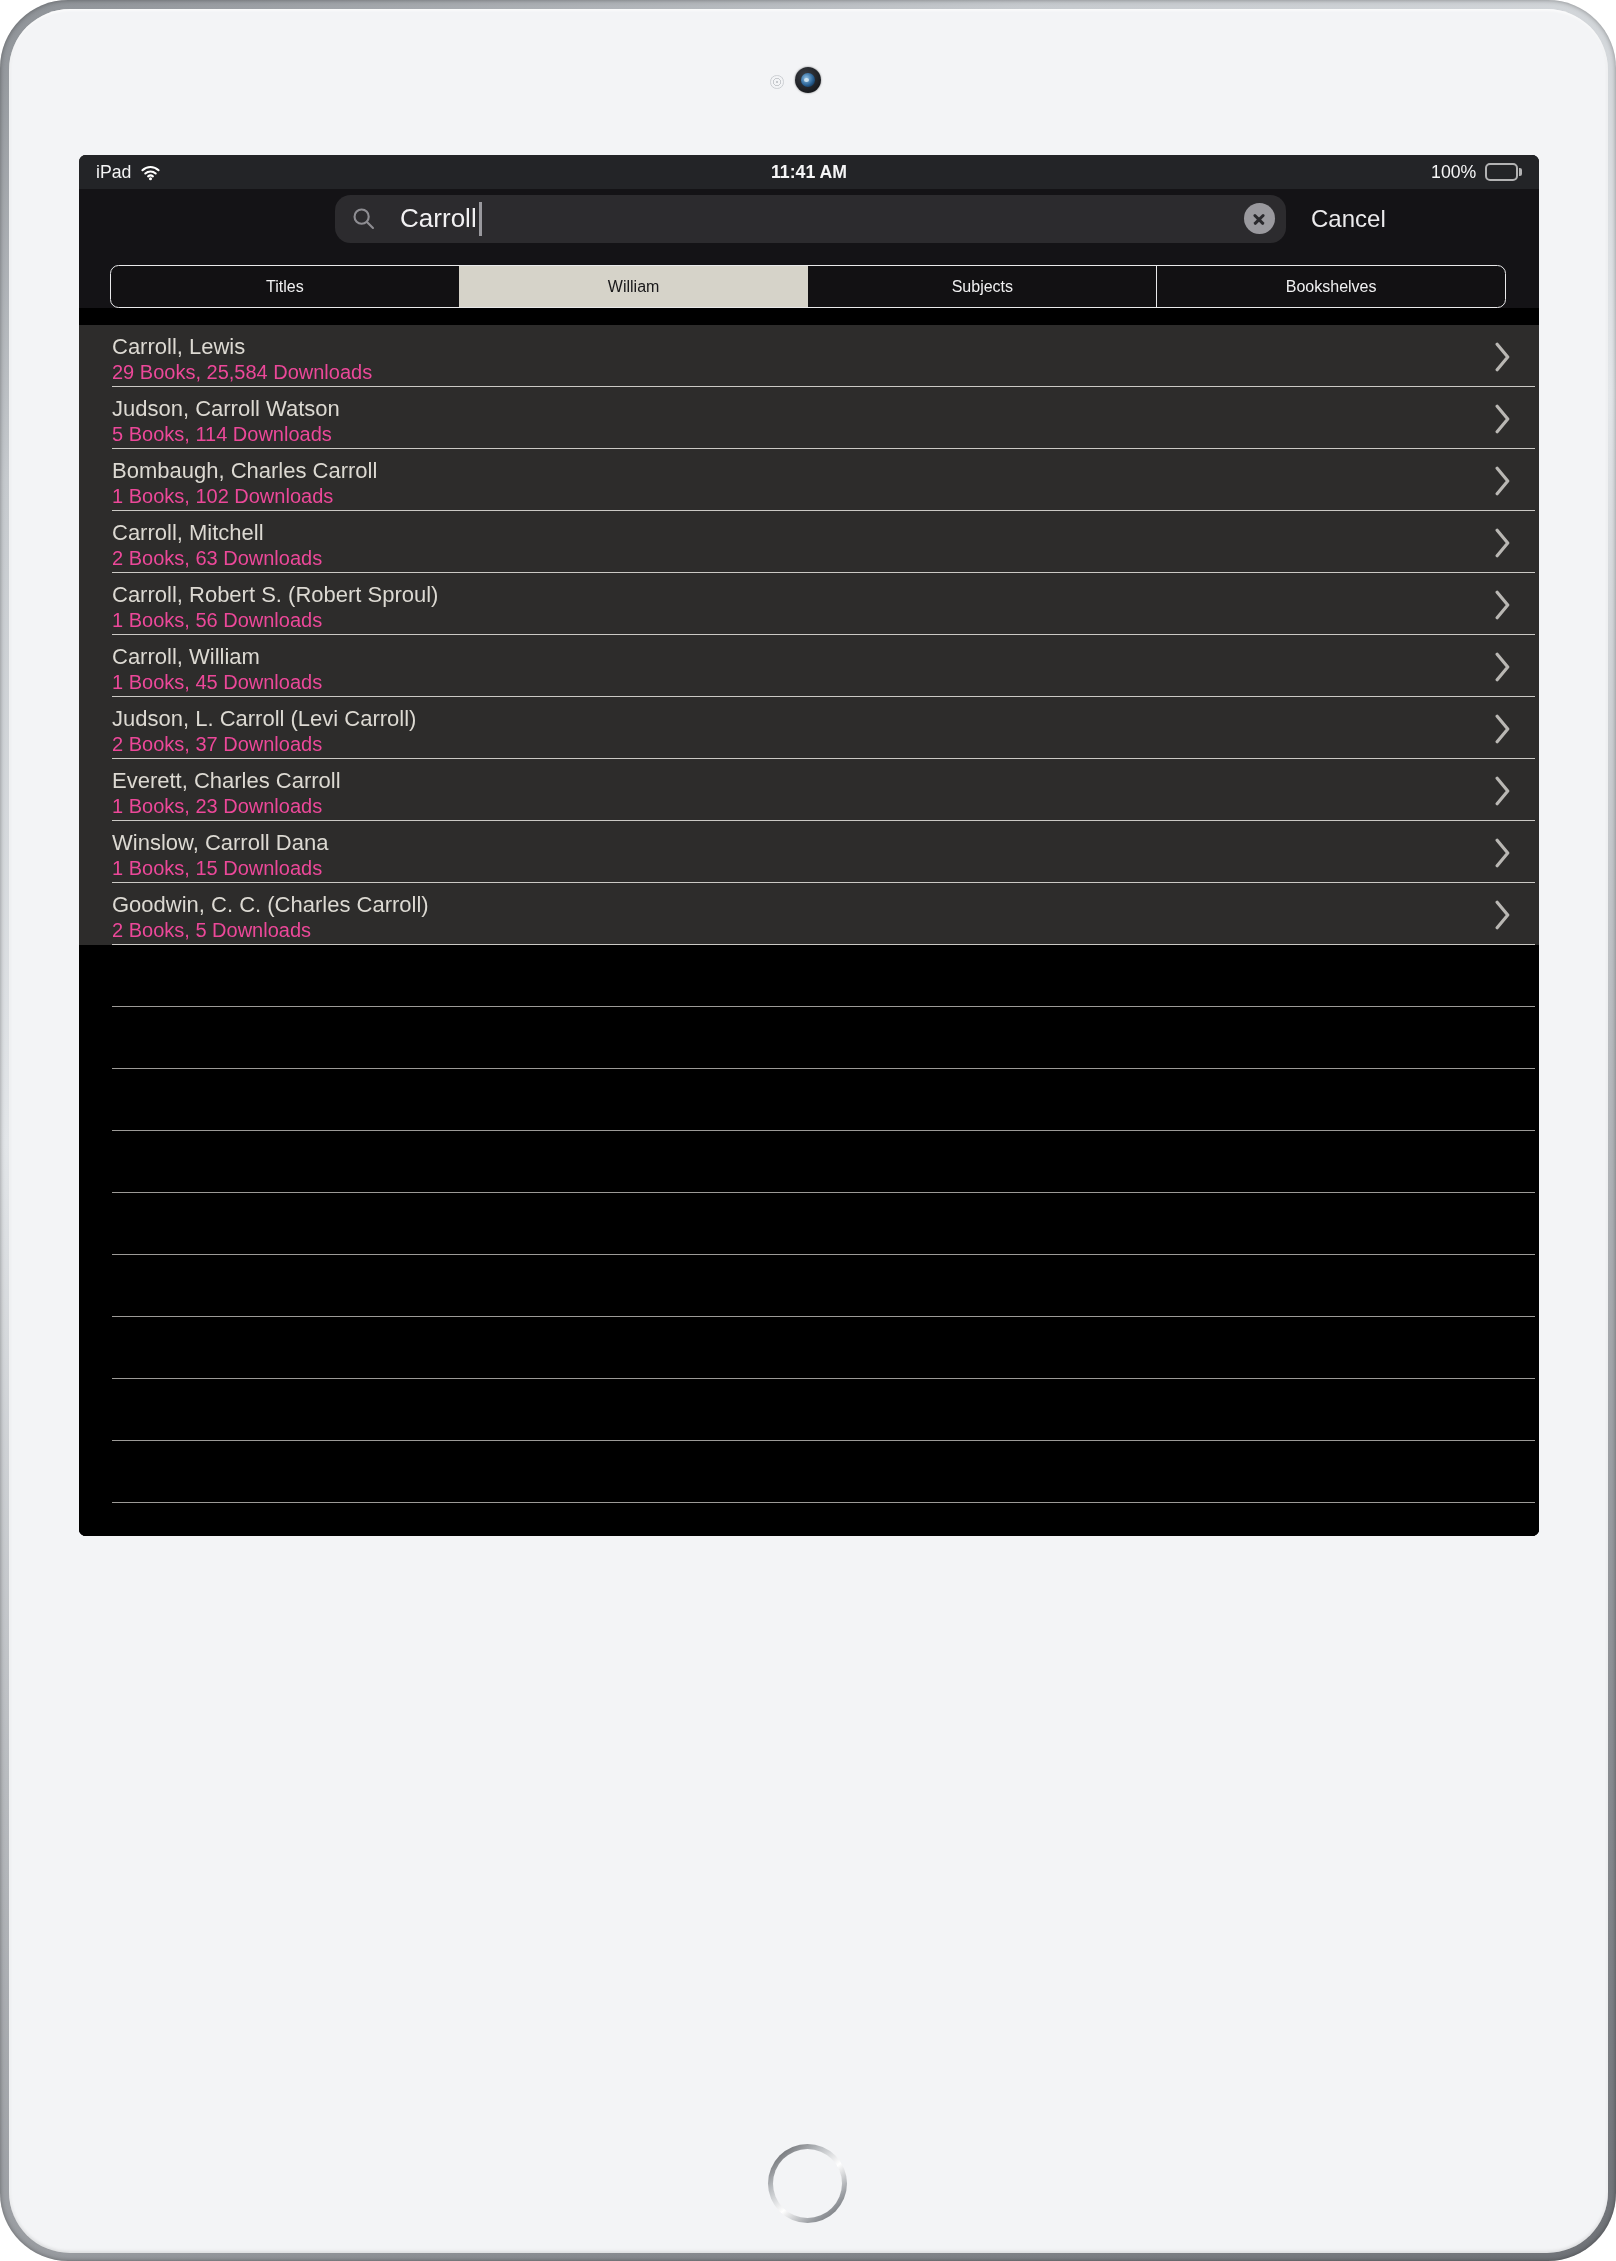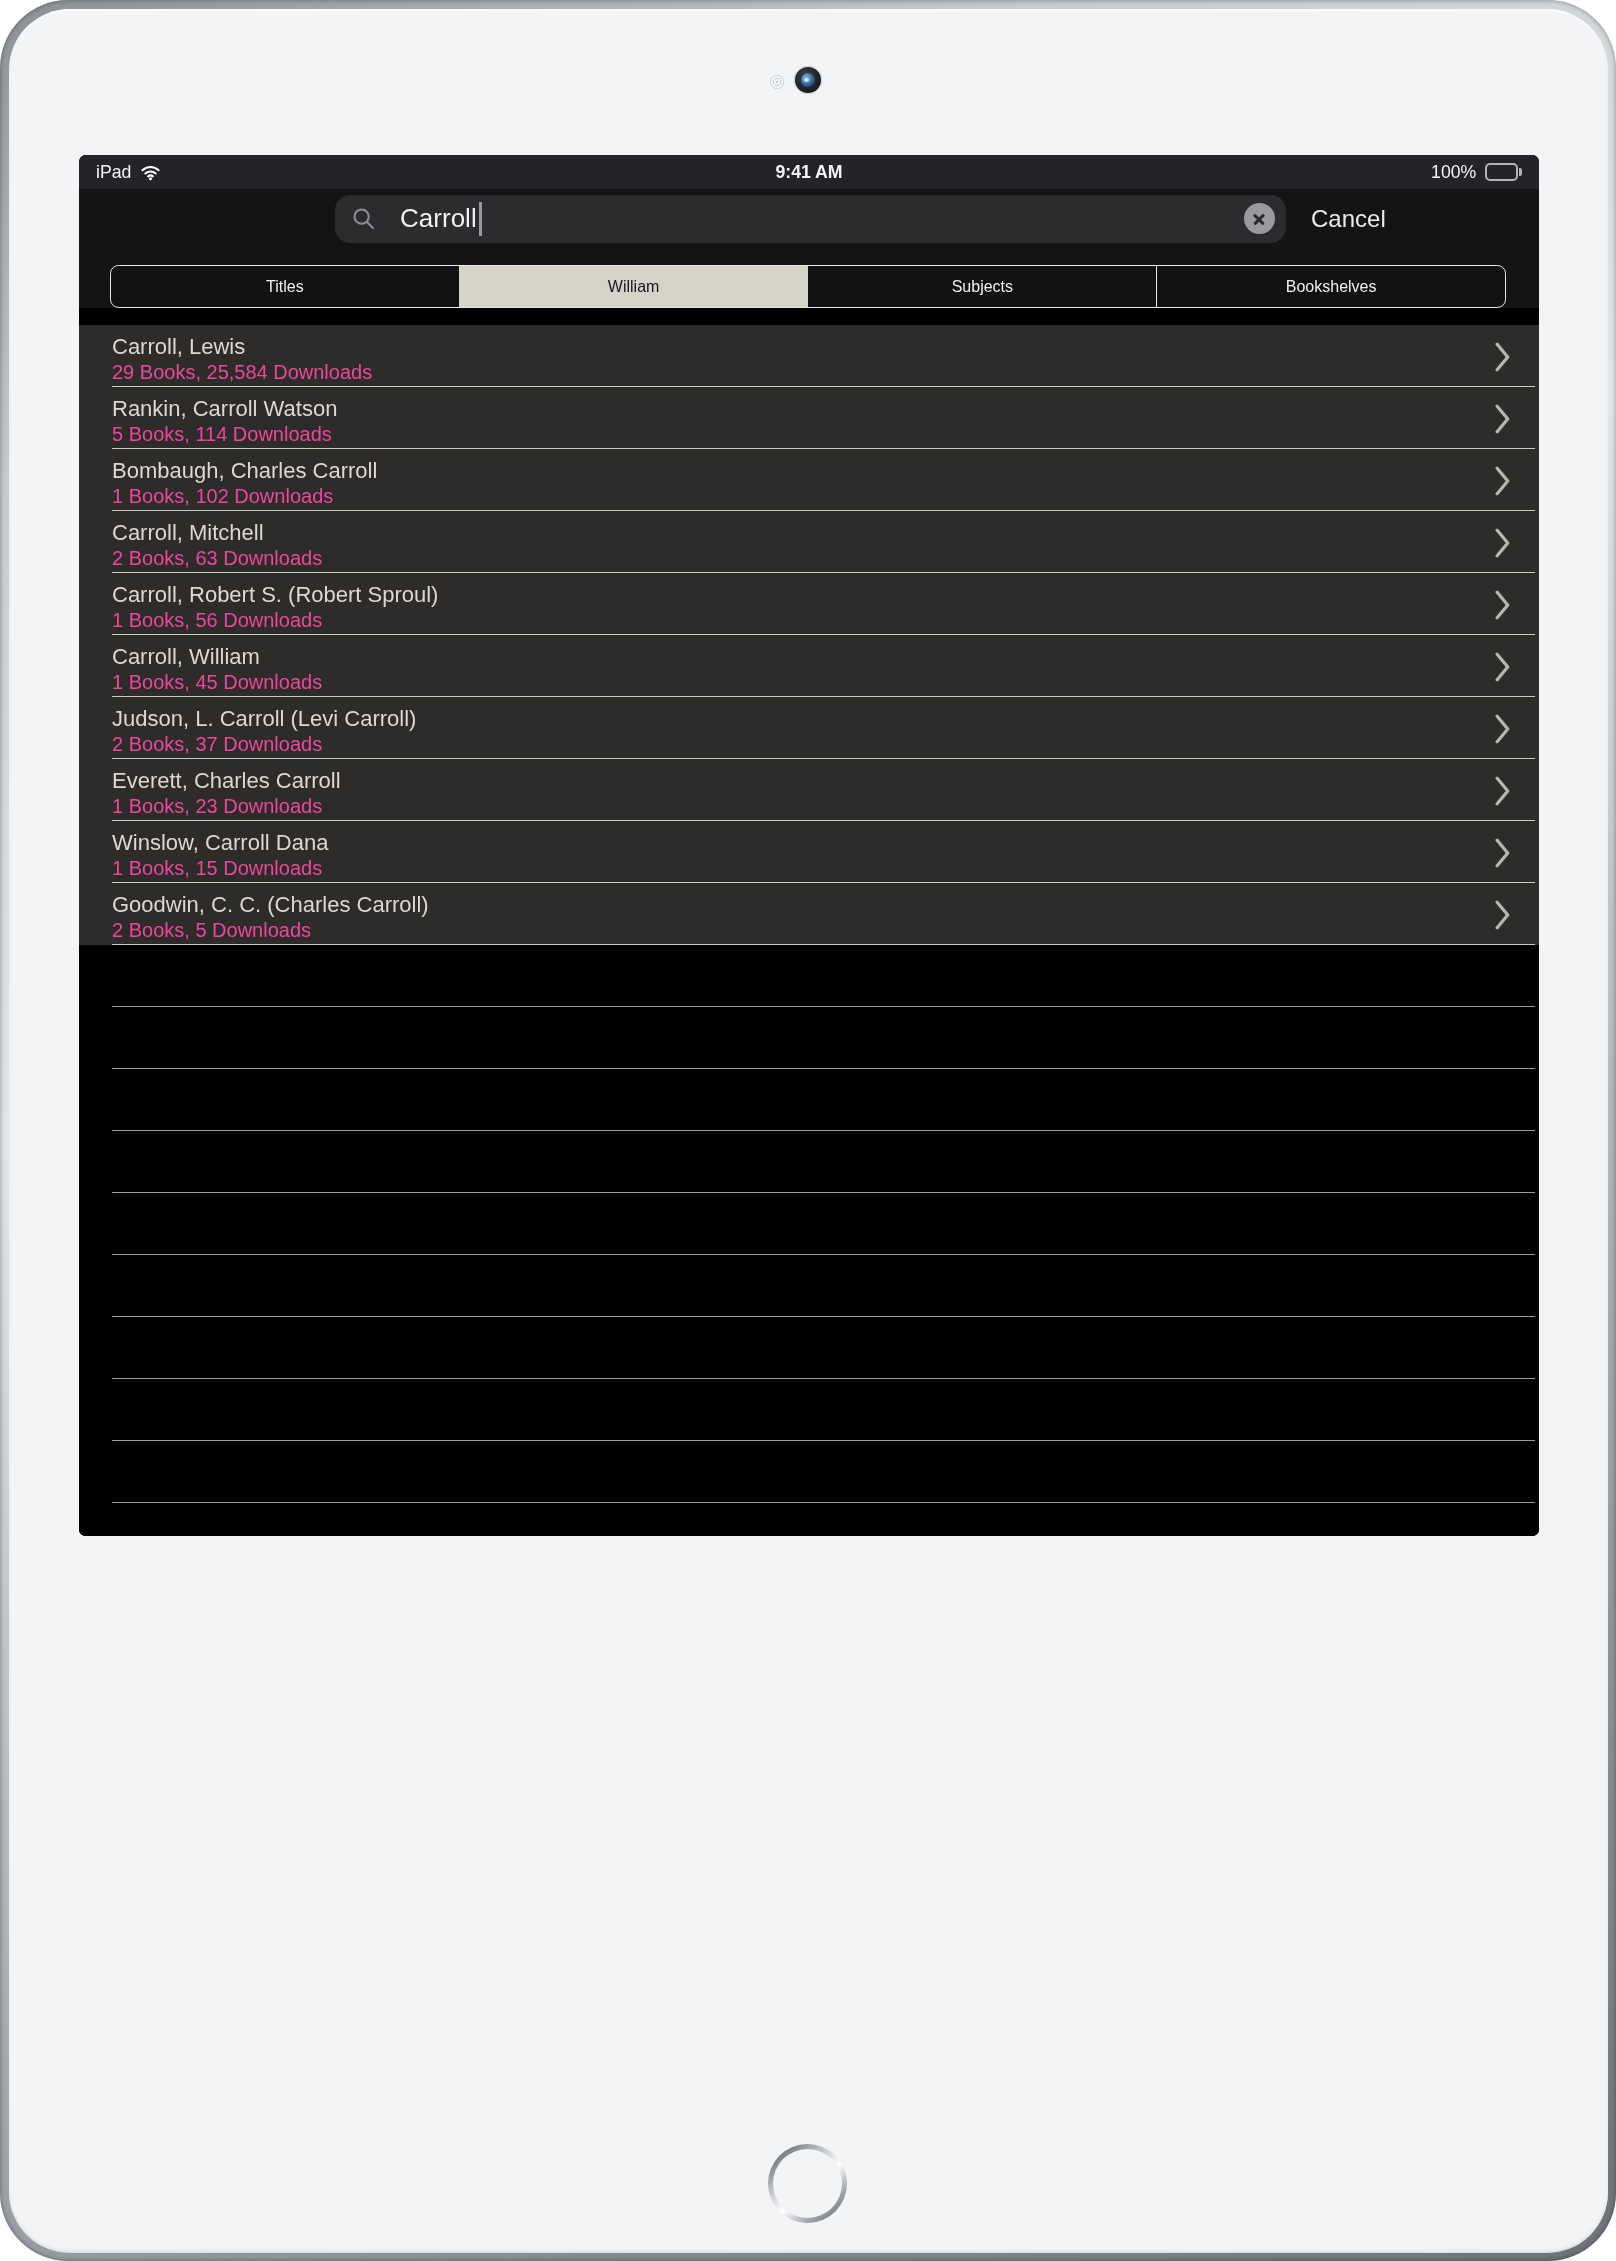--- a/index.html
+++ b/index.html
@@ -106,21 +106,21 @@
   <div class="status-bar">
     <div class="sb-left">
       <span>iPad</span>
       <svg class="wifi" viewBox="0 0 30 24" fill="none" stroke="#ffffff" stroke-width="3" stroke-linecap="round">
         <path d="M3.5 8.8a16.5 16.5 0 0 1 23 0"></path>
         <path d="M7.6 13.4a10.8 10.8 0 0 1 14.8 0"></path>
         <path d="M11.6 17.6a5.4 5.4 0 0 1 6.8 0"></path>
         <circle cx="15" cy="21" r="2.2" fill="#ffffff" stroke="none"></circle>
       </svg>
     </div>
-    <div class="sb-time">9:41 AM</div>
+    <div class="sb-time">11:41 AM</div>
     <div class="sb-right">
       <span>100%</span>
       <span class="battery">
         <span class="batt-body"><span class="batt-fill"></span></span>
           <span class="batt-tip"></span>
       </span>
     </div>
   </div>
 
   <div class="header">
@@ -161,21 +161,21 @@
         <div class="row">
           <div class="row-title">Carroll, Lewis</div>
           <div class="row-meta">29 Books, 25,584 Downloads</div>
           <svg class="chev" viewBox="0 0 22 42" fill="none" stroke="#b9b7b3" stroke-width="4.5" stroke-linecap="round" stroke-linejoin="round">
             <path d="M3 3 L18 21 L3 39"></path>
           </svg>
           <div class="sep"></div>
         </div>
 
         <div class="row">
-          <div class="row-title">Rankin, Carroll Watson</div>
+          <div class="row-title">Judson, Carroll Watson</div>
           <div class="row-meta">5 Books, 114 Downloads</div>
           <svg class="chev" viewBox="0 0 22 42" fill="none" stroke="#b9b7b3" stroke-width="4.5" stroke-linecap="round" stroke-linejoin="round">
             <path d="M3 3 L18 21 L3 39"></path>
           </svg>
           <div class="sep"></div>
         </div>
 
         <div class="row">
           <div class="row-title">Bombaugh, Charles Carroll</div>
           <div class="row-meta">1 Books, 102 Downloads</div>

